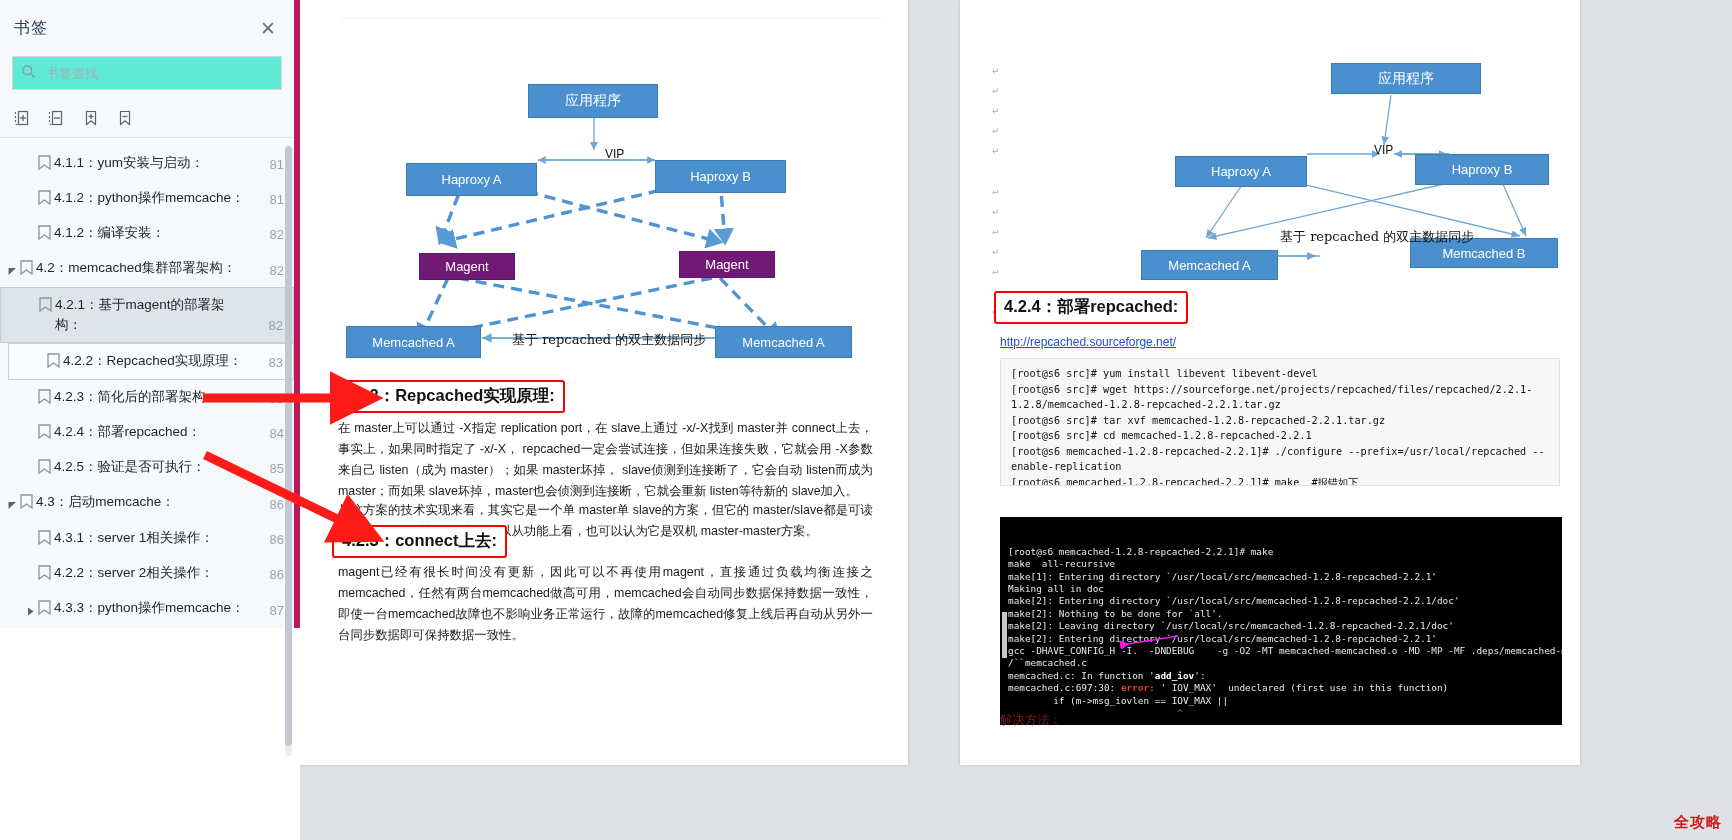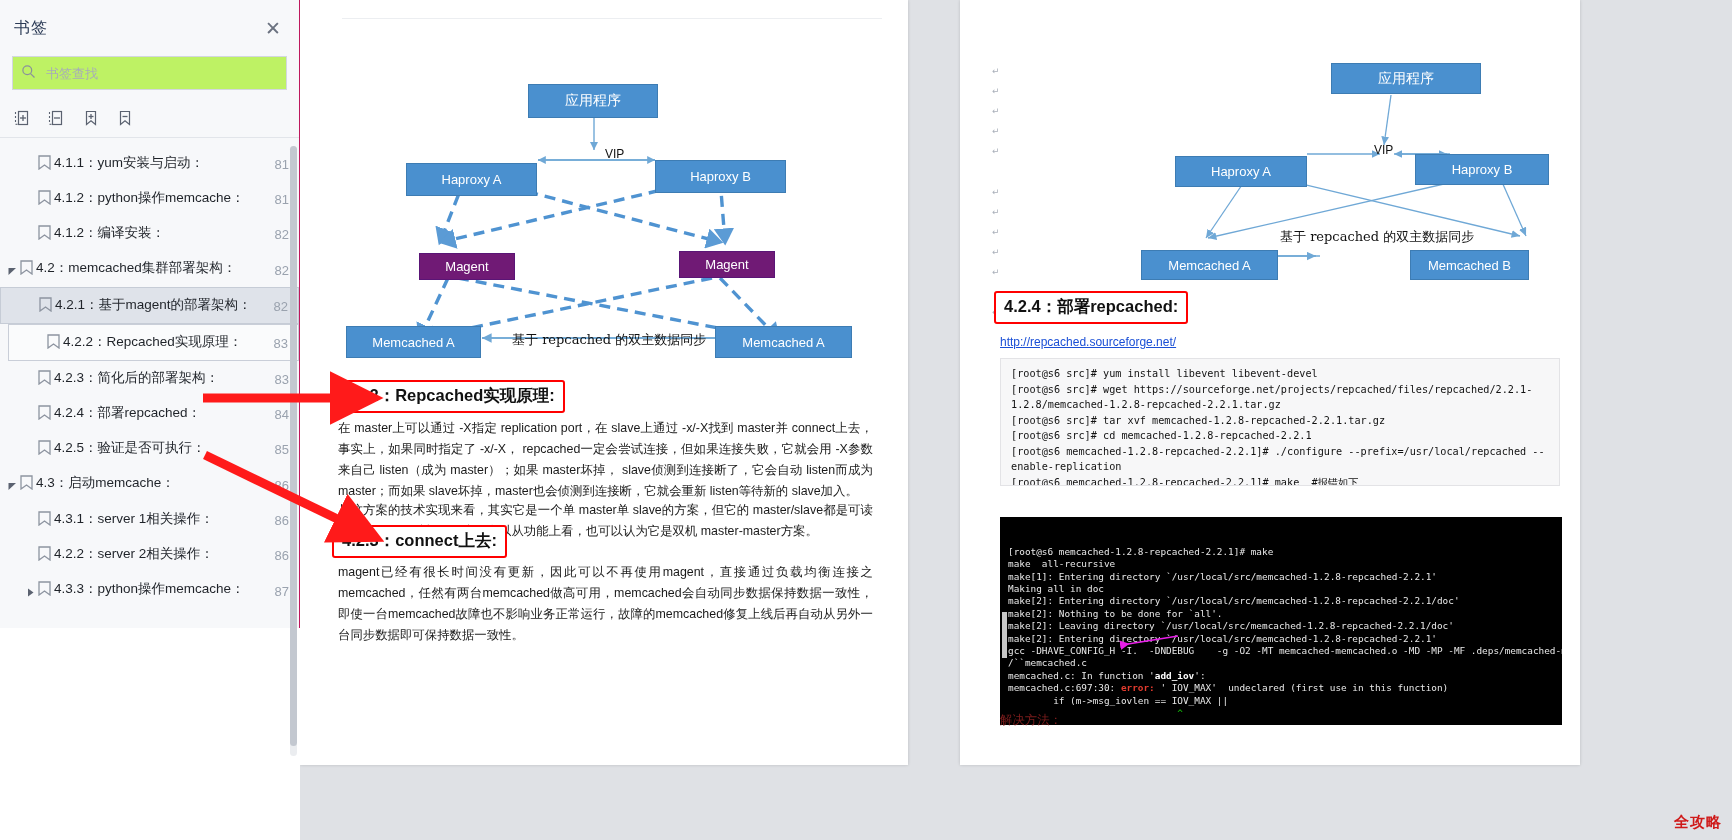--- a/index.html
+++ b/index.html
@@ -9,33 +9,33 @@
     overflow: hidden;
     background: #ffffff;
     font-family: "Liberation Sans", "DejaVu Sans", sans-serif;
   }
   #root { position: relative; width: 1732px; height: 840px; display: flex; }
 
   
   #bookmarks-panel {
     width: 300px; height: 628px;
     background: #f7f8fa;
-    border-right: 1px solid #be185d;
+    border-right: 6px solid #be185d;
     position: relative;
     flex: 0 0 300px;
   }
   #bm-header {
     height: 56px; display: flex; align-items: center;
     padding: 0 18px 0 14px; justify-content: space-between;
   }
   #bm-title { font-size: 16px; color: #2b3a55; letter-spacing: 1px; }
   #bm-close { font-size: 19px; color: #6b7280; cursor: pointer; line-height: 1; }
   #bm-search-wrap { padding: 0 12px; }
   #bm-search {
-    height: 34px; border: 1px solid #d3d7de; background: #bef264;
+    height: 34px; border: 1px solid #d3d7de; background: #5eead4;
     display: flex; align-items: center; padding: 0 8px; gap: 8px;
   }
   #bm-search svg { flex: 0 0 auto; }
   #bm-search input {
     border: 0; outline: 0; font-size: 13px; color: #333; width: 100%;
     background: transparent; font-family: "Liberation Sans", sans-serif;
   }
   #bm-search input::placeholder { color: #a7adb7; }
   #bm-toolbar {
     height: 40px; display: flex; align-items: center; gap: 16px;
@@ -422,21 +422,21 @@
           <line x1="360" y1="236" x2="298" y2="236" stroke="#6fa8d6" stroke-width="1.4" marker-end="url(#ahR)"></line>
           <line x1="298" y1="236" x2="356" y2="236" stroke="#6fa8d6" stroke-width="1.4" marker-end="url(#ahR)"></line>
           <line x1="500" y1="236" x2="560" y2="236" stroke="#6fa8d6" stroke-width="1.4" marker-end="url(#ahR)"></line>
         </svg>
 
         <div class="dbox kai" style="left:371px;top:63px;width:150px;height:31px;">应用程序</div>
         <div class="dbox" style="left:215px;top:156px;width:132px;height:31px;">Haproxy A</div>
         <div class="dbox" style="left:455px;top:154px;width:134px;height:31px;">Haproxy B</div>
         <div class="dlabel" style="left:414px;top:143px;">VIP</div>
         <div class="dbox" style="left:181px;top:250px;width:137px;height:30px;">Memcached A</div>
-        <div class="dbox" style="left:450px;top:250px;width:119px;height:30px;">Memcached B</div>
+        <div class="dbox" style="left:450px;top:238px;width:148px;height:30px;">Memcached B</div>
         <div class="dlabel serif" style="left:320px;top:228px;">基于 repcached 的双主数据同步</div>
 
         <div class="red-head" style="left:34px;top:291px;">4.2.4：部署repcached:</div>
 
         <a class="doc-link" style="left:40px;top:335px;" href="#">http://repcached.sourceforge.net/</a>
 
         <div class="code-block" style="left:40px;top:358px;width:560px;height:128px;">[root@s6 src]# yum install libevent libevent-devel
 [root@s6 src]# wget https://sourceforge.net/projects/repcached/files/repcached/2.2.1-
 1.2.8/memcached-1.2.8-repcached-2.2.1.tar.gz
 [root@s6 src]# tar xvf memcached-1.2.8-repcached-2.2.1.tar.gz

